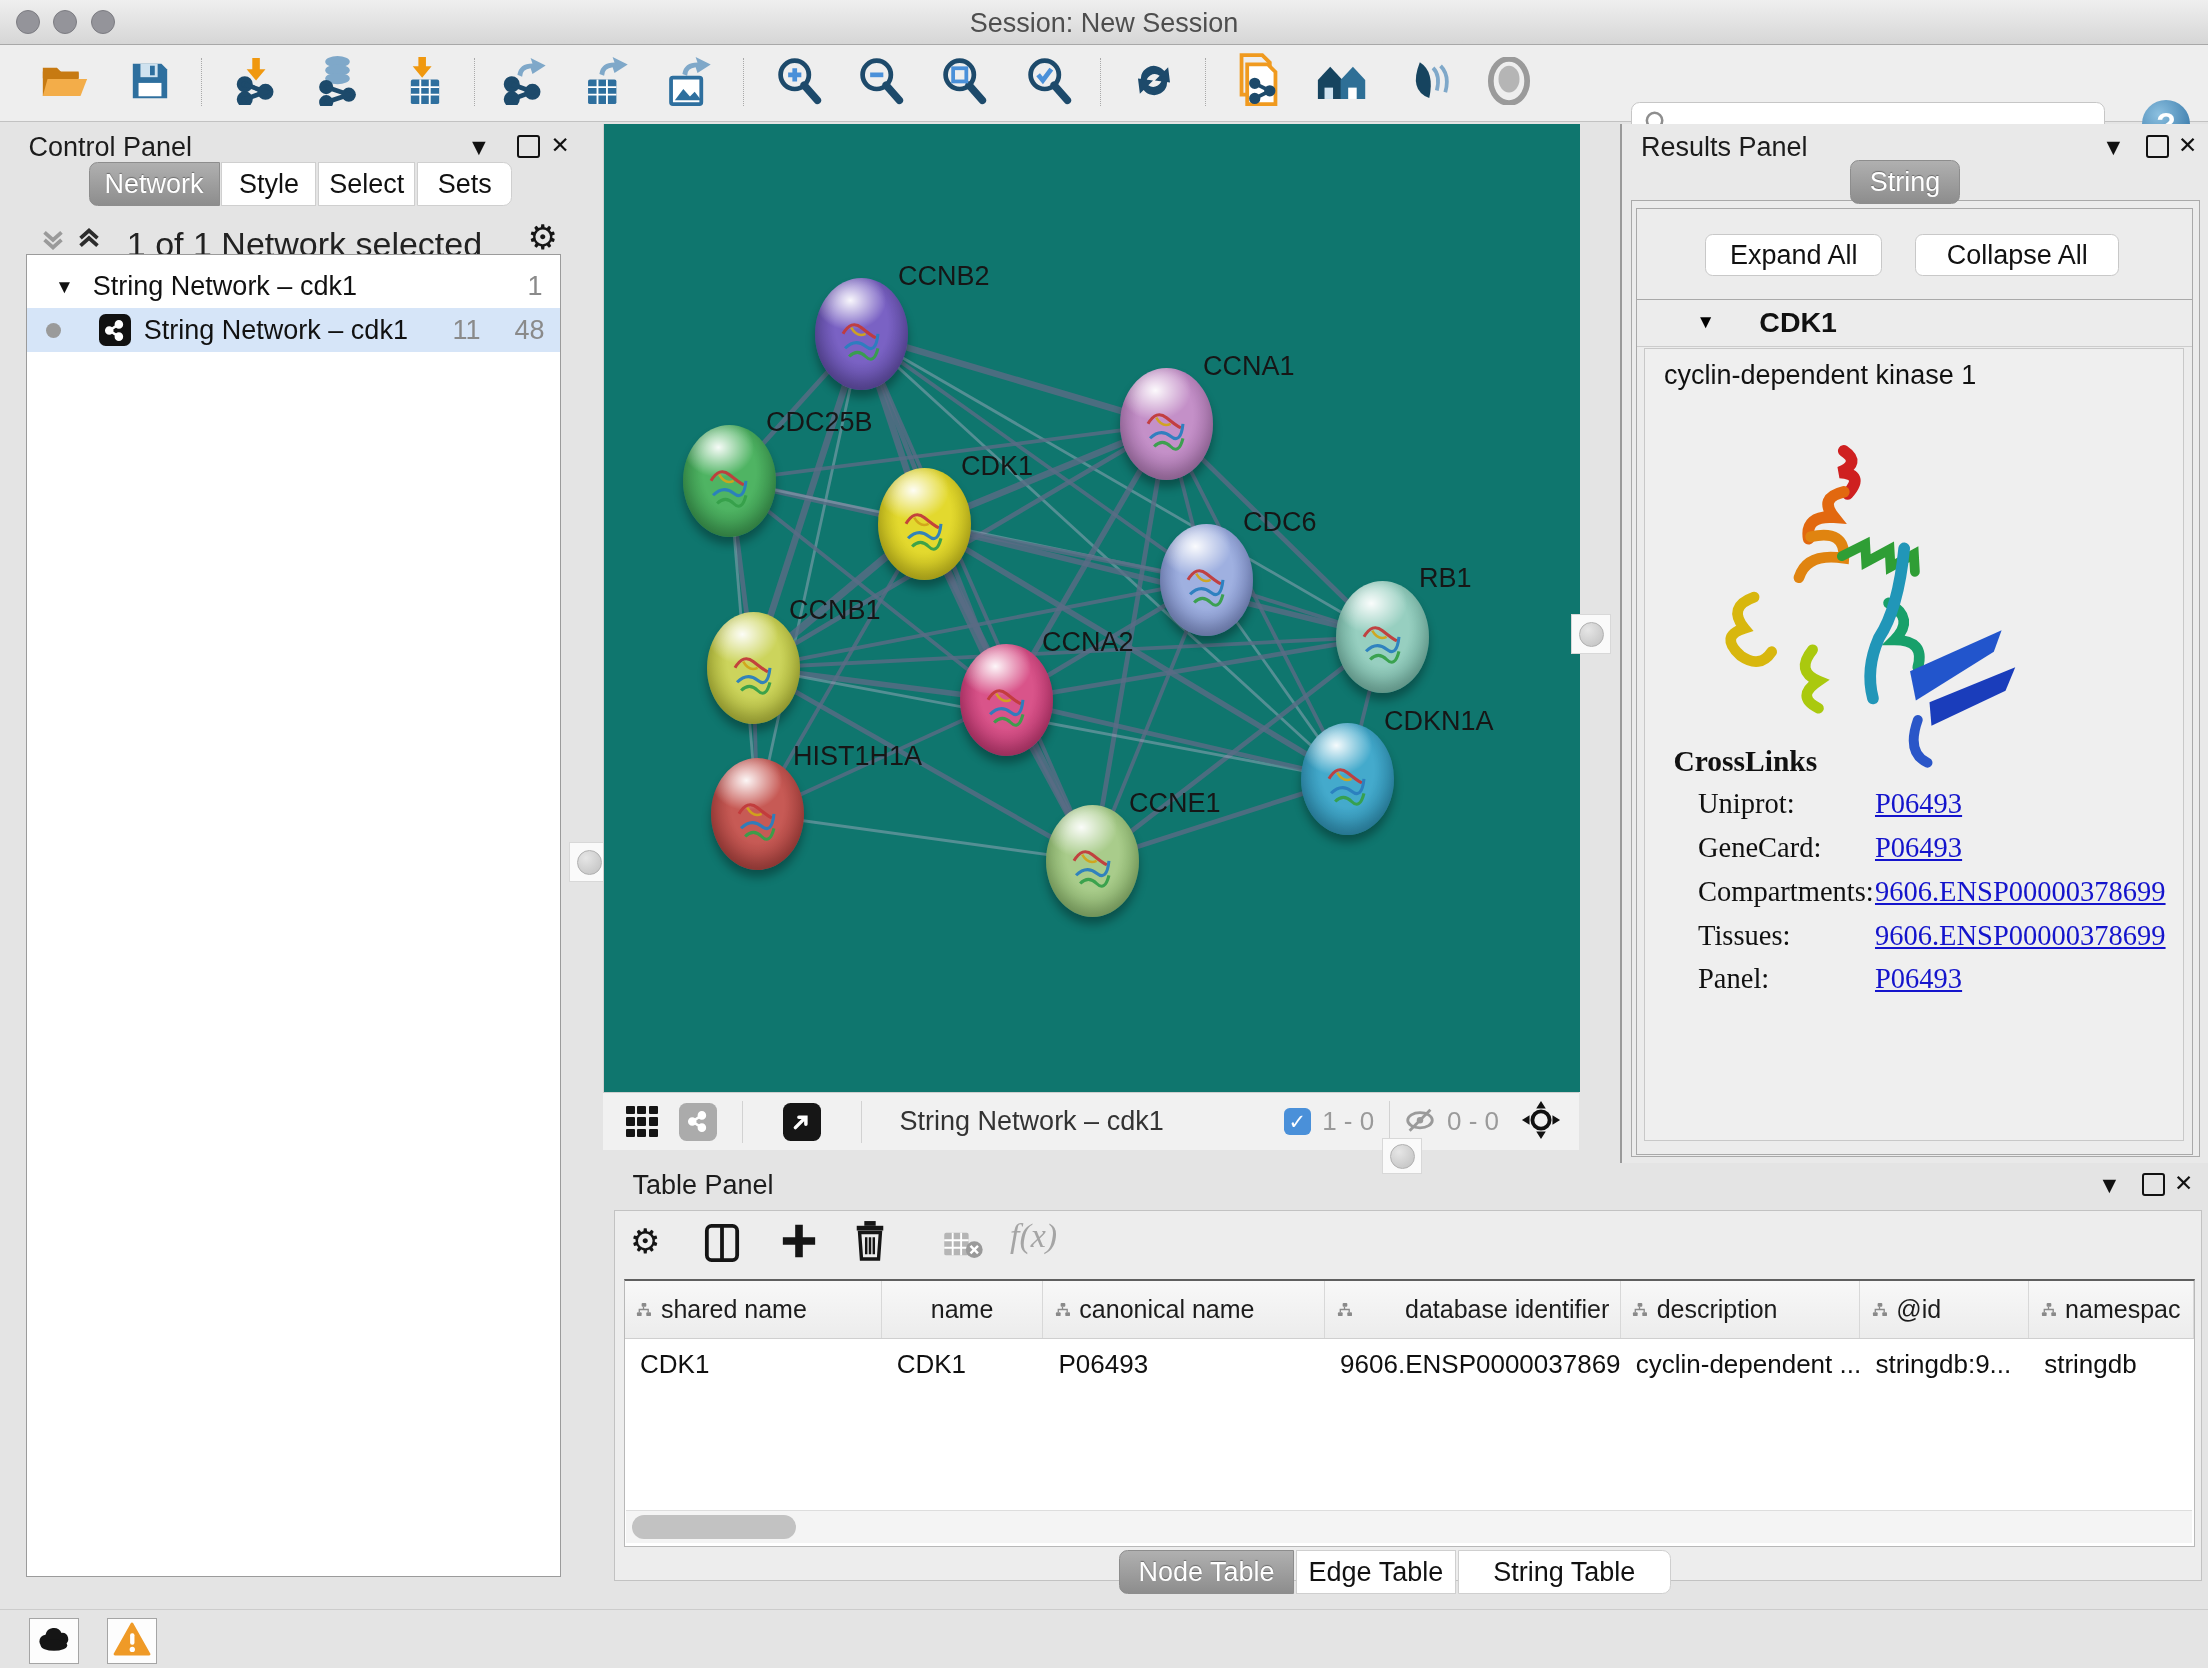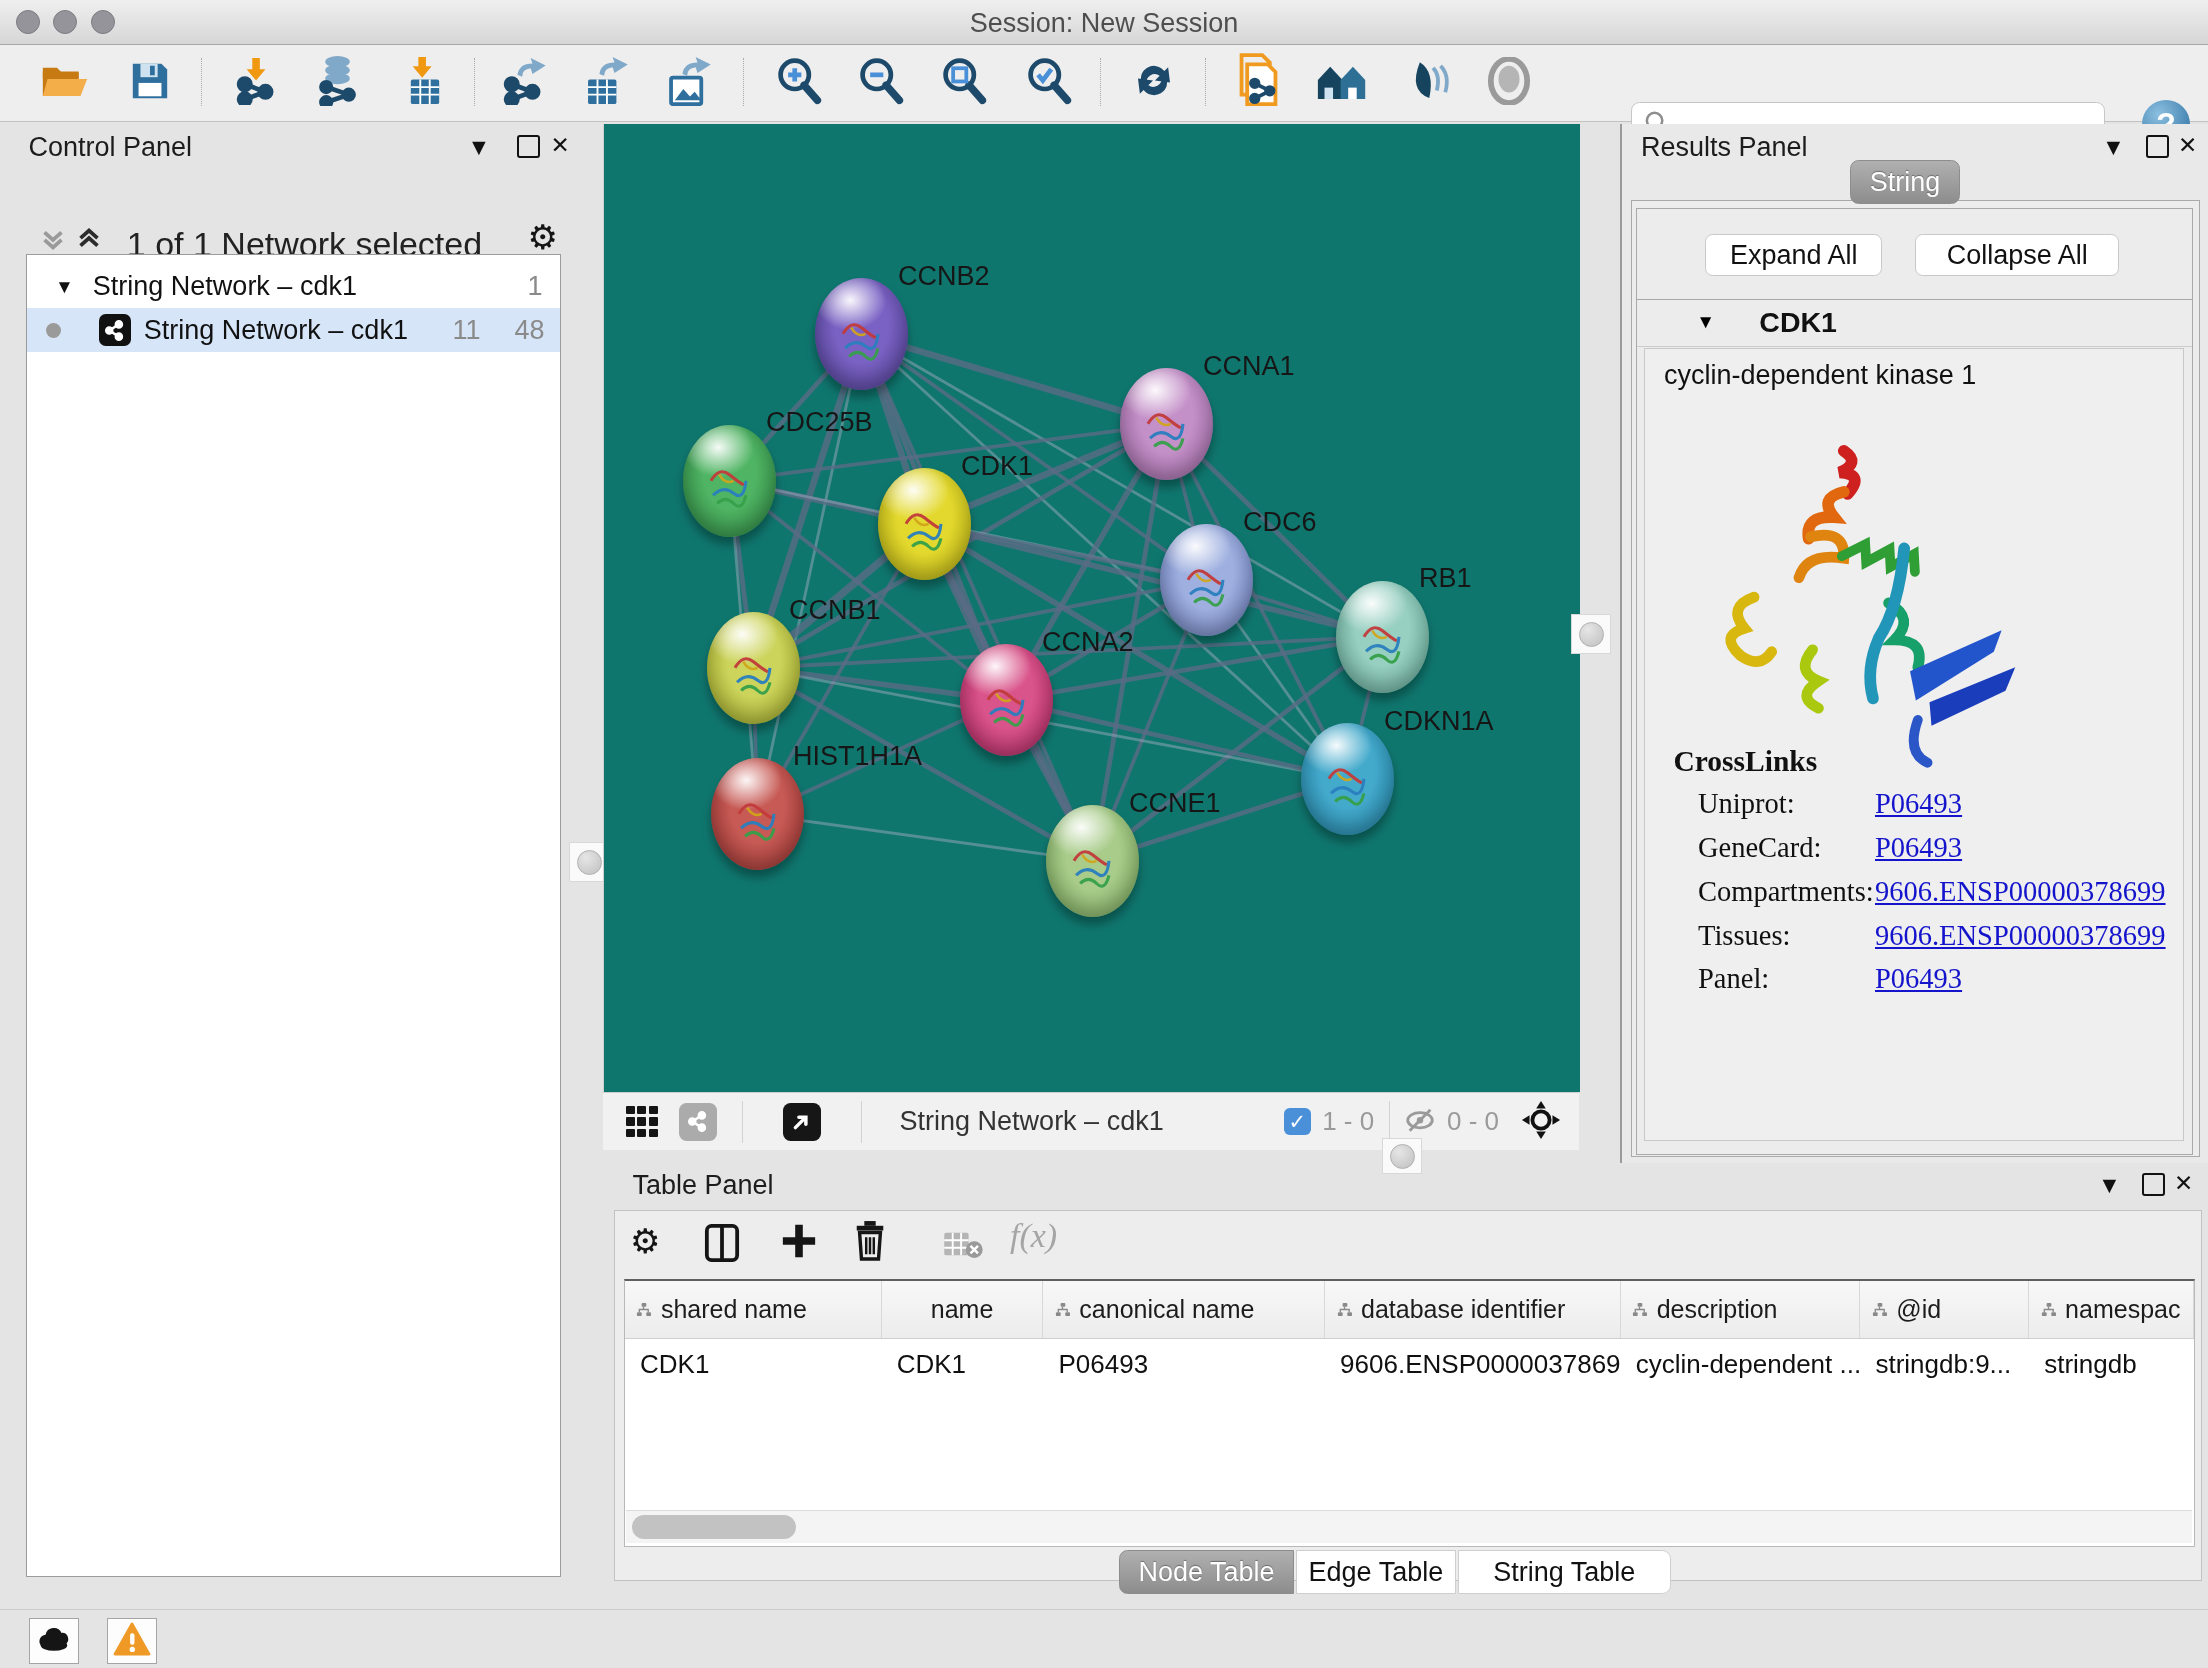--- a/index.html
+++ b/index.html
@@ -259,20 +259,26 @@
       <span>?</span>
     </div>
 </div>
 
 <div class="abs" style="left:9.5px;top:124px;width:575px;height:1465px">
   <div class="abs phead" style="left:19px;top:7.6px">Control Panel</div>
   <div class="abs pico" style="left:458px;top:9.5px">▼</div>
   <div class="abs sqico" style="left:507px;top:11.4px"></div>
   <div class="abs pico" style="left:541px;top:7.6px;font-weight:bold">✕</div>
 
+  <div class="abs seg" style="left:79px;top:38px">
+    <div class="tab sel" style="width:129px">Network</div>
+    <div class="tab" style="width:93px">Style</div>
+    <div class="tab" style="width:95px">Select</div>
+    <div class="tab" style="width:93px">Sets</div>
+  </div>
 
   <div class="abs" style="left:27px;top:99px">
     <svg width="32" height="32" viewBox="0 0 34 34">
         <g fill="none" stroke="#9a9a9a" stroke-width="4">
           <path d="M8 10 l9 8 9-8"></path>
           <path d="M8 18 l9 8 9-8"></path>
         </g>
       </svg>
   </div>
   <div class="abs" style="left:63px;top:99px">
@@ -652,21 +658,21 @@
           <svg width="15" height="15" viewBox="0 0 16 16" style="margin:0 9.5px 0 11.4px;flex:none">
             <g fill="#8a8a8a">
               <rect x="6" y="1" width="5" height="4" rx="1"></rect>
               <rect x="1" y="11" width="5" height="4" rx="1"></rect>
               <rect x="11" y="11" width="5" height="4" rx="1"></rect>
             </g>
             <path d="M8 5 v3 M8 8 H3.5 V11 M8 8 h5 v3" stroke="#8a8a8a" stroke-width="1.4" fill="none"></path>
           </svg>
           <span>canonical name</span>
         </div>
-        <div class="th" style="width: 296px;">
+        <div class="th" style="width: 296px; gap: 44px;">
           <svg width="15" height="15" viewBox="0 0 16 16" style="margin:0 9.5px 0 11.4px;flex:none">
             <g fill="#8a8a8a">
               <rect x="6" y="1" width="5" height="4" rx="1"></rect>
               <rect x="1" y="11" width="5" height="4" rx="1"></rect>
               <rect x="11" y="11" width="5" height="4" rx="1"></rect>
             </g>
             <path d="M8 5 v3 M8 8 H3.5 V11 M8 8 h5 v3" stroke="#8a8a8a" stroke-width="1.4" fill="none"></path>
           </svg>
           <span>database identifier</span>
         </div>

